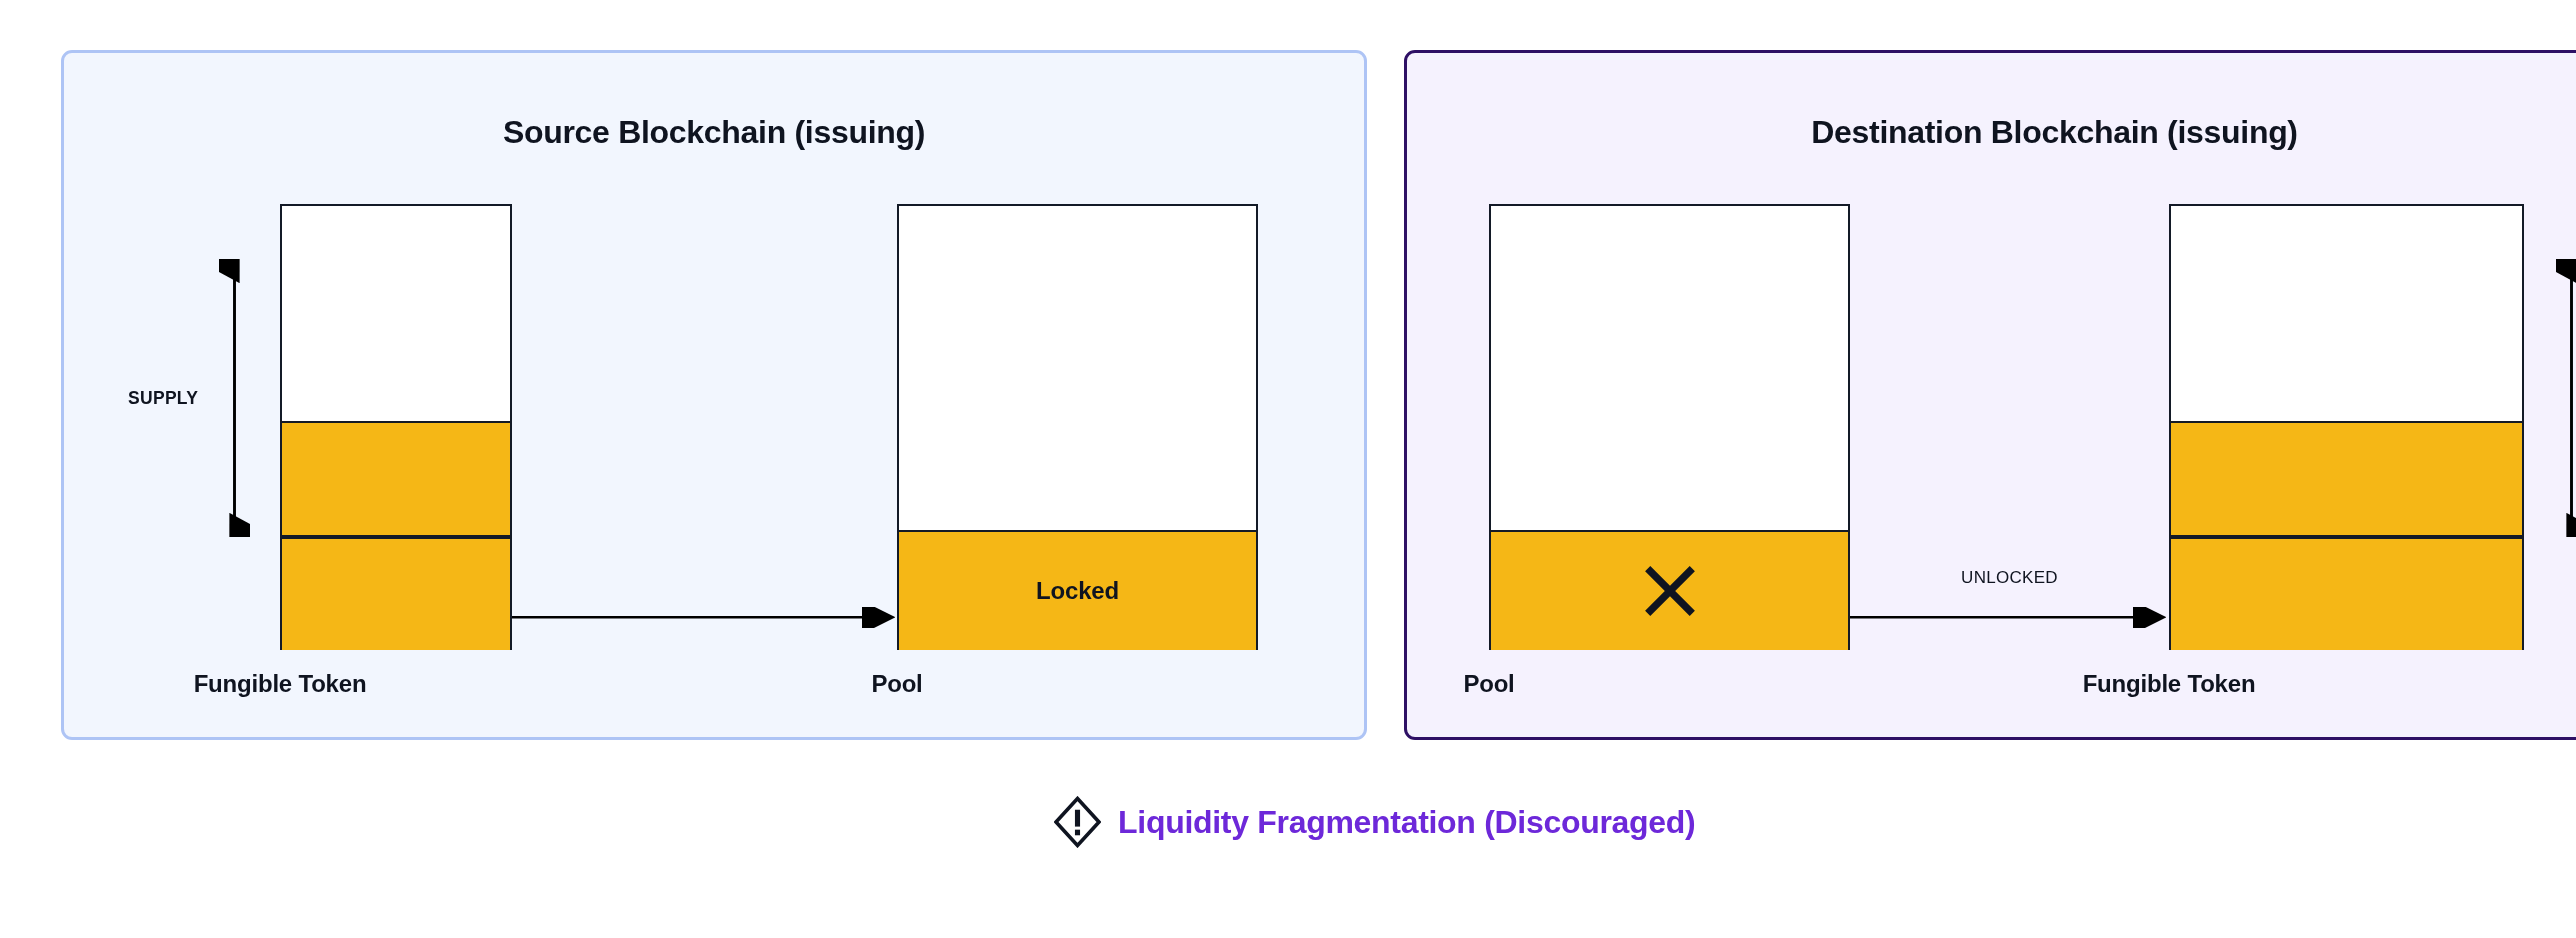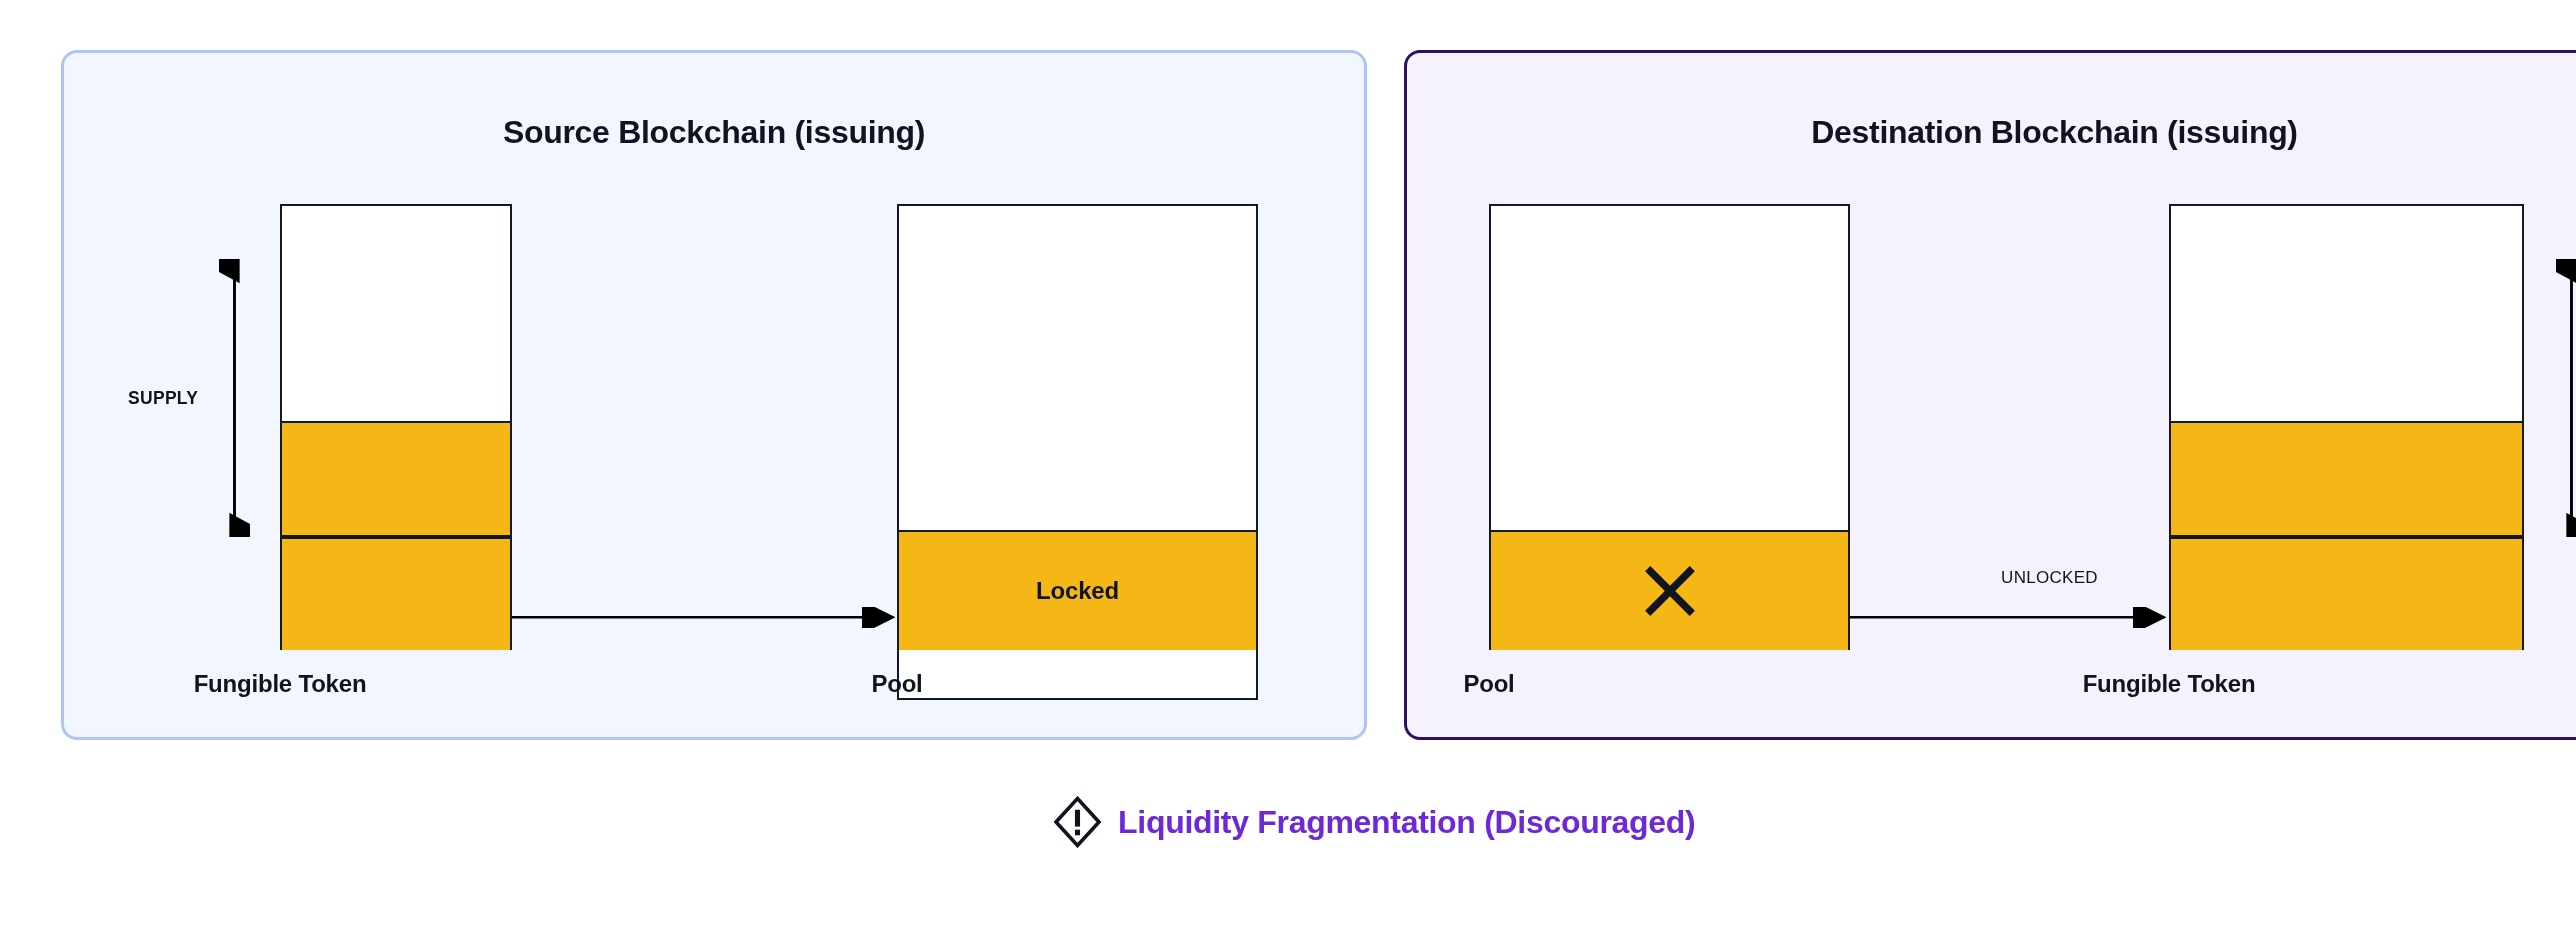--- a/index.html
+++ b/index.html
@@ -9,21 +9,21 @@
     color:#0f1420;
     position:relative;overflow:hidden;
   }
   .stage{position:absolute;inset:0;}
 
   
   .panel{
     position:absolute;
     border-style:solid;
     border-width:3.1px;
-    border-radius:16px;
+    border-radius:11px;
     box-sizing:border-box;
   }
   #panel-source{
     left:61px;top:50px;width:1306px;height:690px;
     border-color:#aec4f5;
     background:#f2f6fe;
   }
   #panel-destination{
     left:1404px;top:50px;width:1301px;height:690px;
     border-color:#2e1065;
@@ -89,21 +89,20 @@
   .flow{position:absolute;}
   .flow svg{display:block;}
   .flow-label{
     position:absolute;
     font-size:17px;
     font-weight:400;
     letter-spacing:0.3px;
     color:#0f1420;
     white-space:nowrap;
     text-align:center;
-    margin-left:40px;
   }
 
   
   #footer-note{
     position:absolute;
     left:0;right:0;top:796px;
     display:flex;align-items:center;justify-content:center;
     gap:17.5px;
   }
   #footer-note .warn-icon{flex:0 0 auto;display:block;}
@@ -154,21 +153,21 @@
           <marker id="ah-right-src" markerWidth="13" markerHeight="13" refX="11" refY="6.5" orient="auto">
             <path d="M0 0 L13 6.5 L0 13 Z" fill="#000"></path>
           </marker>
         </defs>
         <line x1="0" y1="20" x2="735" y2="20" stroke="#000" stroke-width="5" marker-end="url(#ah-right-src)"></line>
       </svg>
     </div>
     <div class="flow-label" style="left:448px;top:515px;width:386px;"></div>
 
     <div class="column" style="left:833px;top:151px;">
-      <div class="bar" style="width:361px;height:496px;">
+      <div class="bar" style="width:361px;height:446px;">
         <div class="seg" style="top:324px;height:120px;">
           <div class="seg-label">Locked</div>
         </div>
       </div>
       <div class="bar-caption" style="top:466px;">Pool</div>
     </div>
 
   </div>
 
   <div class="panel" id="panel-destination">

